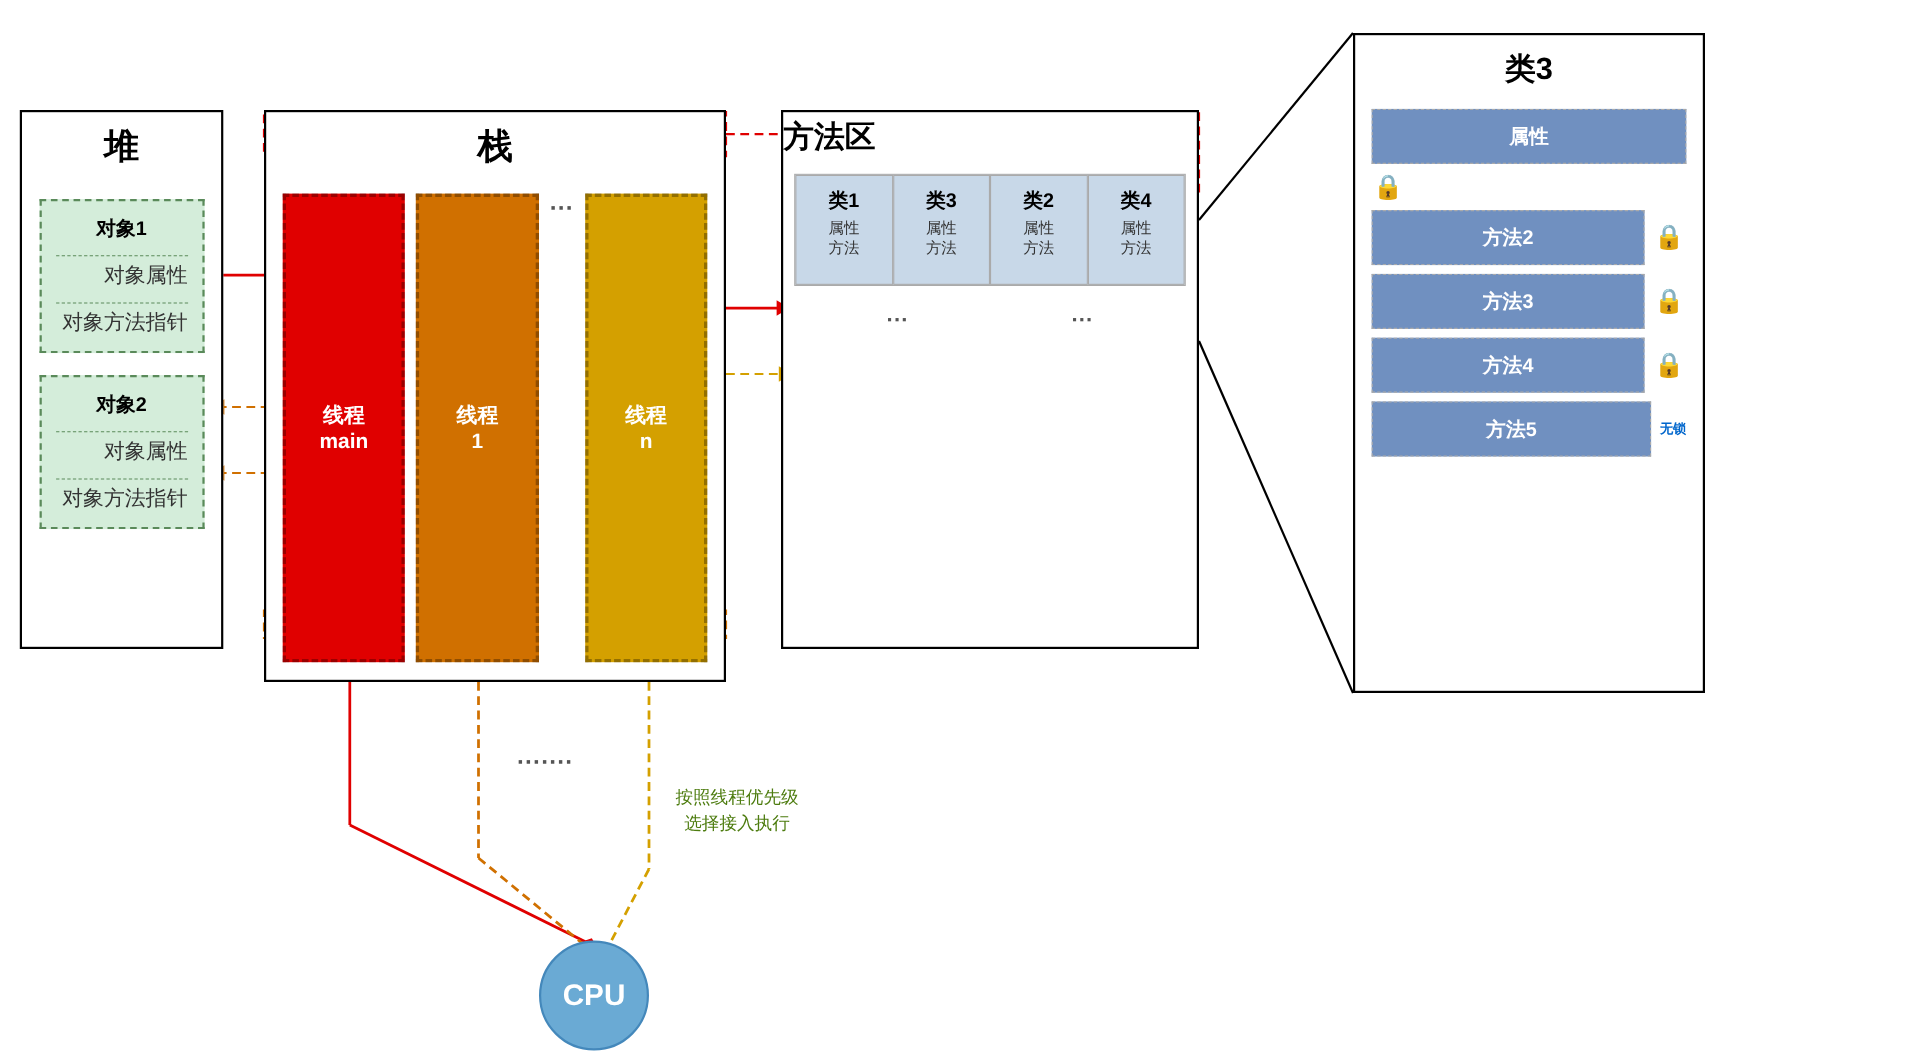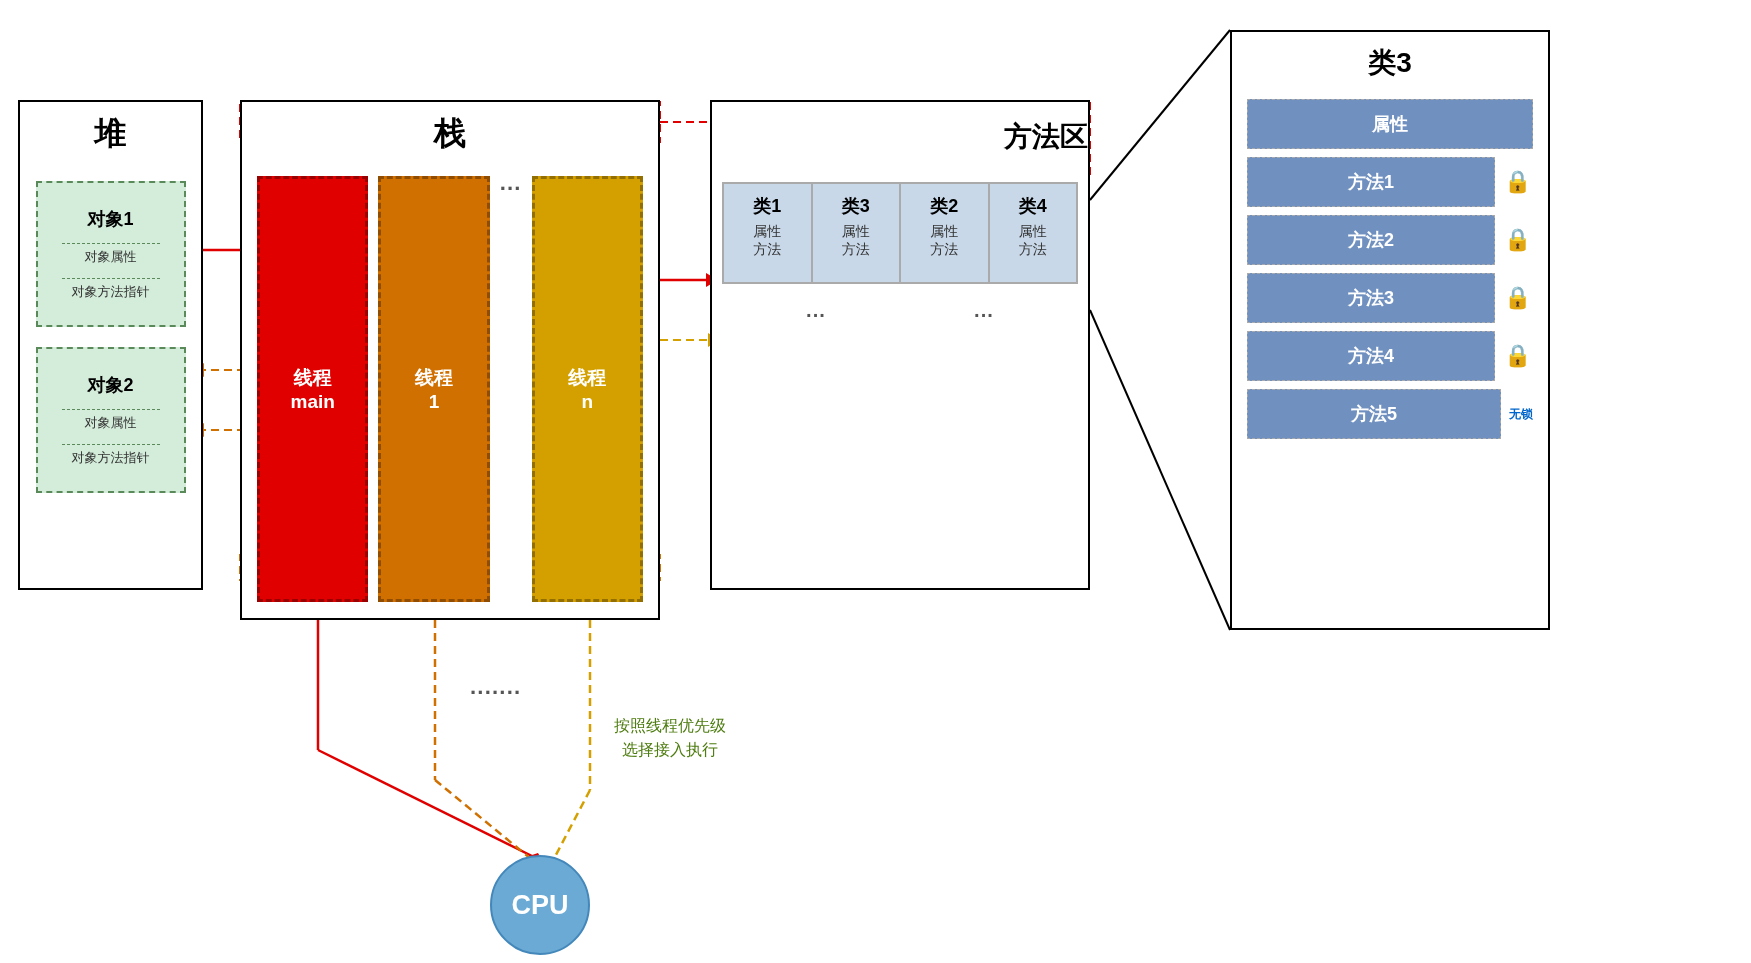--- a/index.html
+++ b/index.html
@@ -38,34 +38,35 @@
       display: flex;
       flex-direction: column;
       align-items: center;
       gap: 20px;
       padding: 15px 10px;
     }
     .object-card {
       border: 2px dashed #5a8a5a;
       background: #d4edda;
       width: 150px;
-      padding: 24px;
+      padding: 13px;
       text-align: center;
     }
     .object-title {
       font-size: 18px;
       font-weight: bold;
       margin-bottom: 6px;
     }
     .object-attr {
-      font-size: 13px;
+      font-size: 19px;
       color: #333;
       border-top: 1px dashed #5a8a5a;
       padding-top: 4px;
       margin-top: 12px;
+      text-align: right;
     }
 
     
     .stack-box {
       position: absolute;
       left: 240px;
       top: 100px;
       width: 420px;
       height: 520px;
       border: 2px solid #000;
@@ -109,22 +110,22 @@
       left: 710px;
       top: 100px;
       width: 380px;
       height: 490px;
       border: 2px solid #000;
       background: #fff;
     }
     .method-title {
       font-size: 28px;
       font-weight: bold;
-      text-align: right;
-      padding: 16px 0;
+      text-align: left;
+      padding: 4px 0;
     }
     .method-grid {
       display: grid;
       grid-template-columns: 1fr 1fr 1fr 1fr;
       gap: 0;
       margin: 10px;
       border: 1px solid #aaa;
     }
     .class-cell {
       border: 1px solid #aaa;
@@ -359,21 +360,20 @@
     </div>
   </div>
 
   <div class="class3-box">
     <div class="class3-title">类3</div>
     <div class="class3-items">
       <div class="class3-item">
         <div class="class3-item-label">属性</div>
       </div>
       <div class="class3-item">
-        <div class="class3-item-label">方法1</div>
         <span class="lock-icon">🔒</span>
       </div>
       <div class="class3-item">
         <div class="class3-item-label">方法2</div>
         <span class="lock-icon">🔒</span>
       </div>
       <div class="class3-item">
         <div class="class3-item-label">方法3</div>
         <span class="lock-icon">🔒</span>
       </div>

